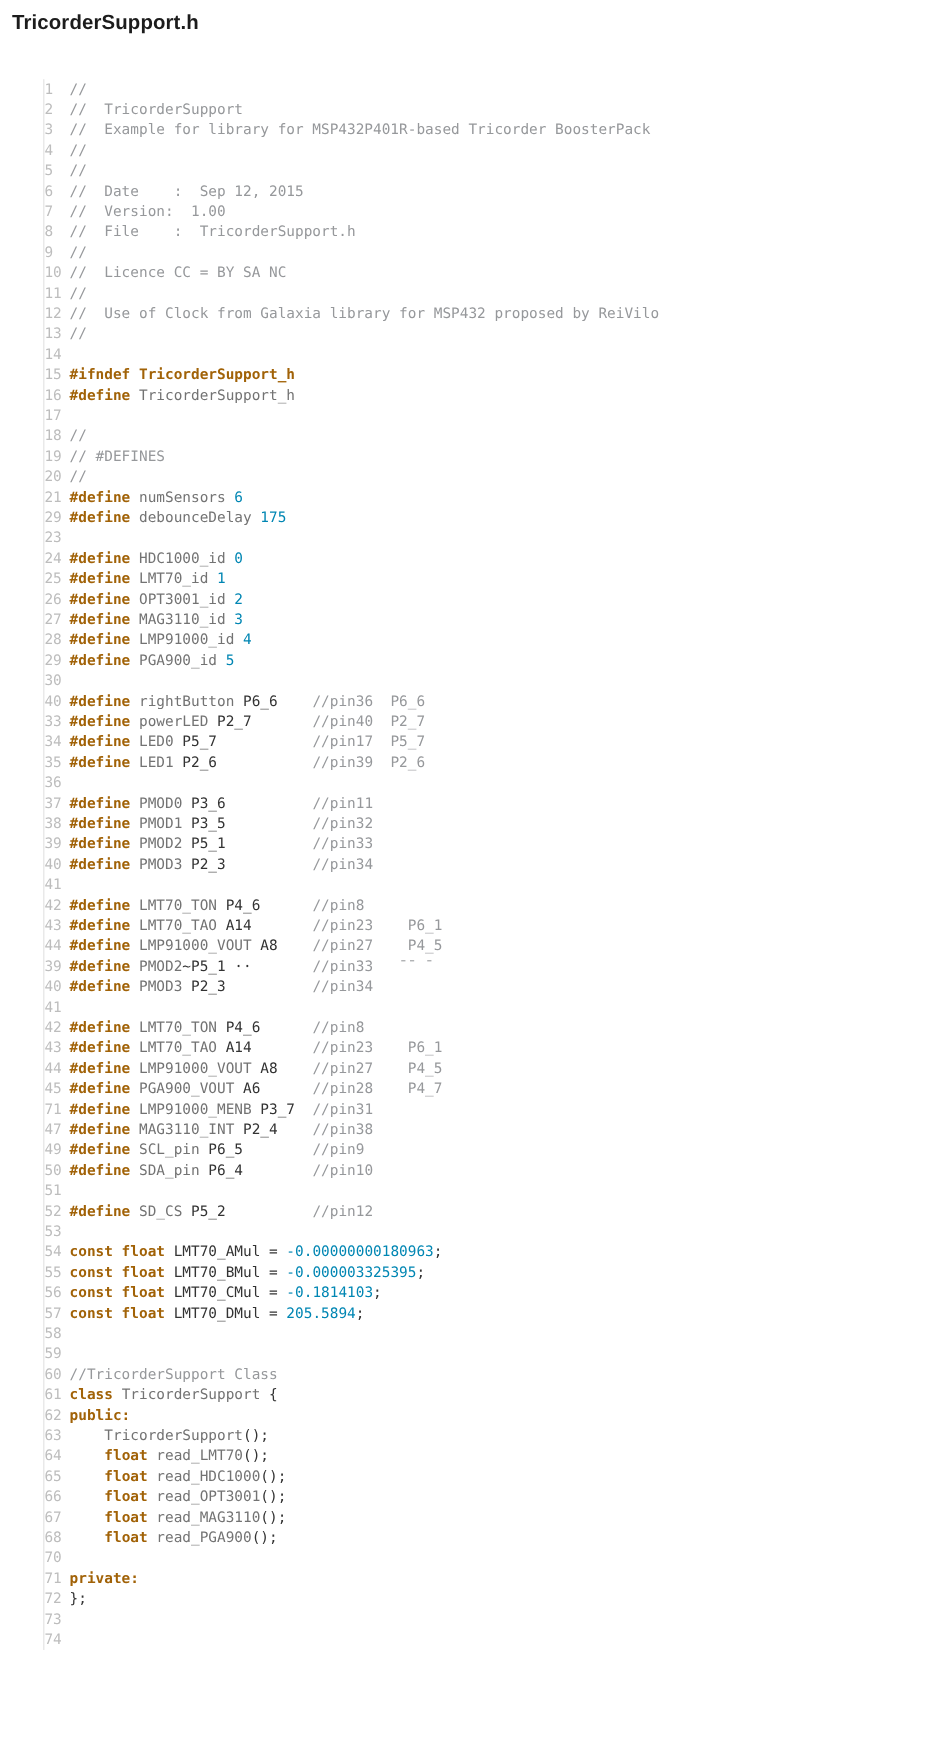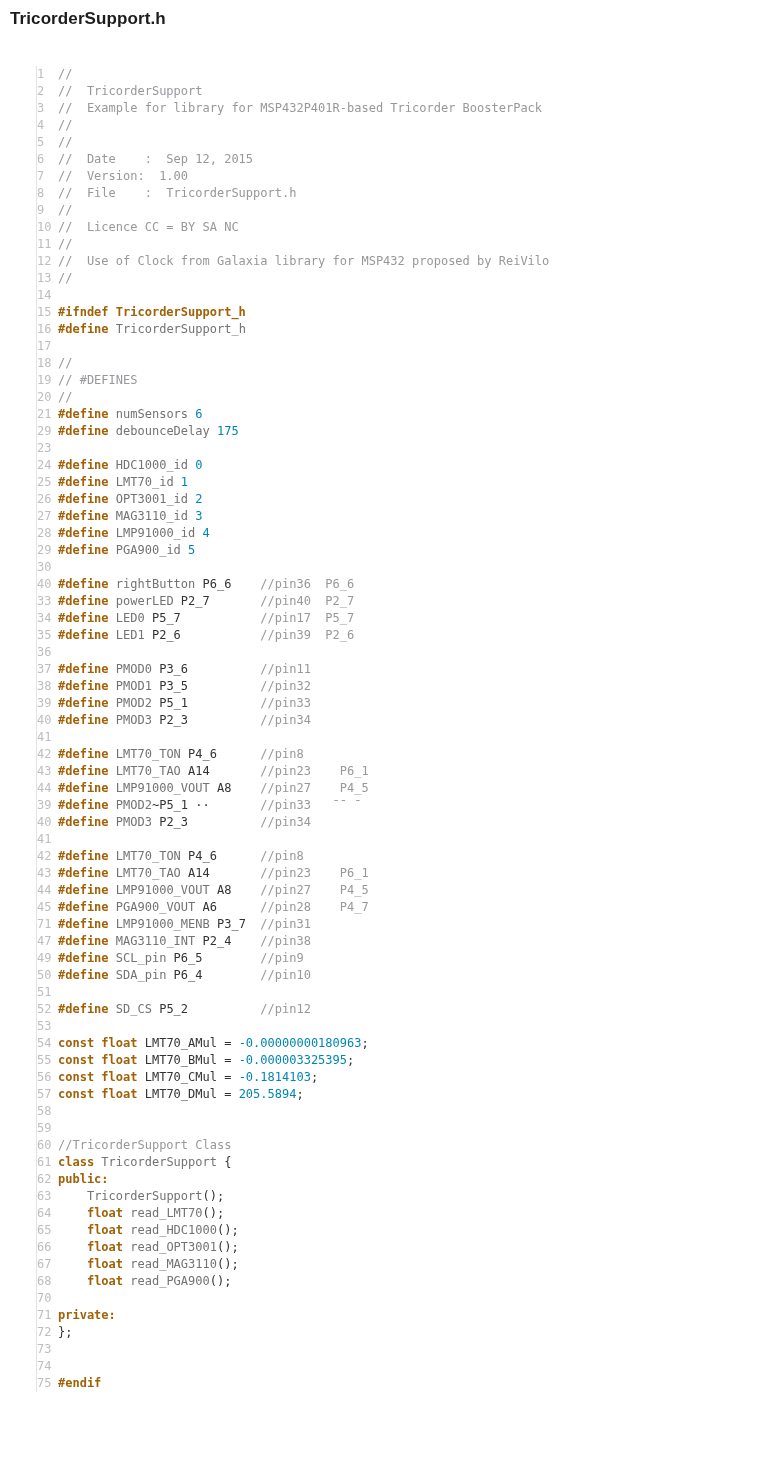--- a/index.html
+++ b/index.html
@@ -120,16 +120,15 @@
         <div class="row"><span class="ln">64</span><span class="lc"><span class="t-p">    </span><span class="t-k">float</span><span class="t-p"> </span><span class="t-n">read_LMT70</span><span class="t-p">();</span></span></div>
         <div class="row"><span class="ln">65</span><span class="lc"><span class="t-p">    </span><span class="t-k">float</span><span class="t-p"> </span><span class="t-n">read_HDC1000</span><span class="t-p">();</span></span></div>
         <div class="row"><span class="ln">66</span><span class="lc"><span class="t-p">    </span><span class="t-k">float</span><span class="t-p"> </span><span class="t-n">read_OPT3001</span><span class="t-p">();</span></span></div>
         <div class="row"><span class="ln">67</span><span class="lc"><span class="t-p">    </span><span class="t-k">float</span><span class="t-p"> </span><span class="t-n">read_MAG3110</span><span class="t-p">();</span></span></div>
         <div class="row"><span class="ln">68</span><span class="lc"><span class="t-p">    </span><span class="t-k">float</span><span class="t-p"> </span><span class="t-n">read_PGA900</span><span class="t-p">();</span></span></div>
         <div class="row"><span class="ln">70</span><span class="lc"></span></div>
         <div class="row"><span class="ln">71</span><span class="lc"><span class="t-k">private:</span></span></div>
         <div class="row"><span class="ln">72</span><span class="lc"><span class="t-p">};</span></span></div>
         <div class="row"><span class="ln">73</span><span class="lc"></span></div>
         <div class="row"><span class="ln">74</span><span class="lc"></span></div>
-        <div class="row"><span class="ln">75</span><span class="lc"><span class="t-k">#endif</span></span></div>
       </div>
   </div>
 </div>
 
 </body></html>

